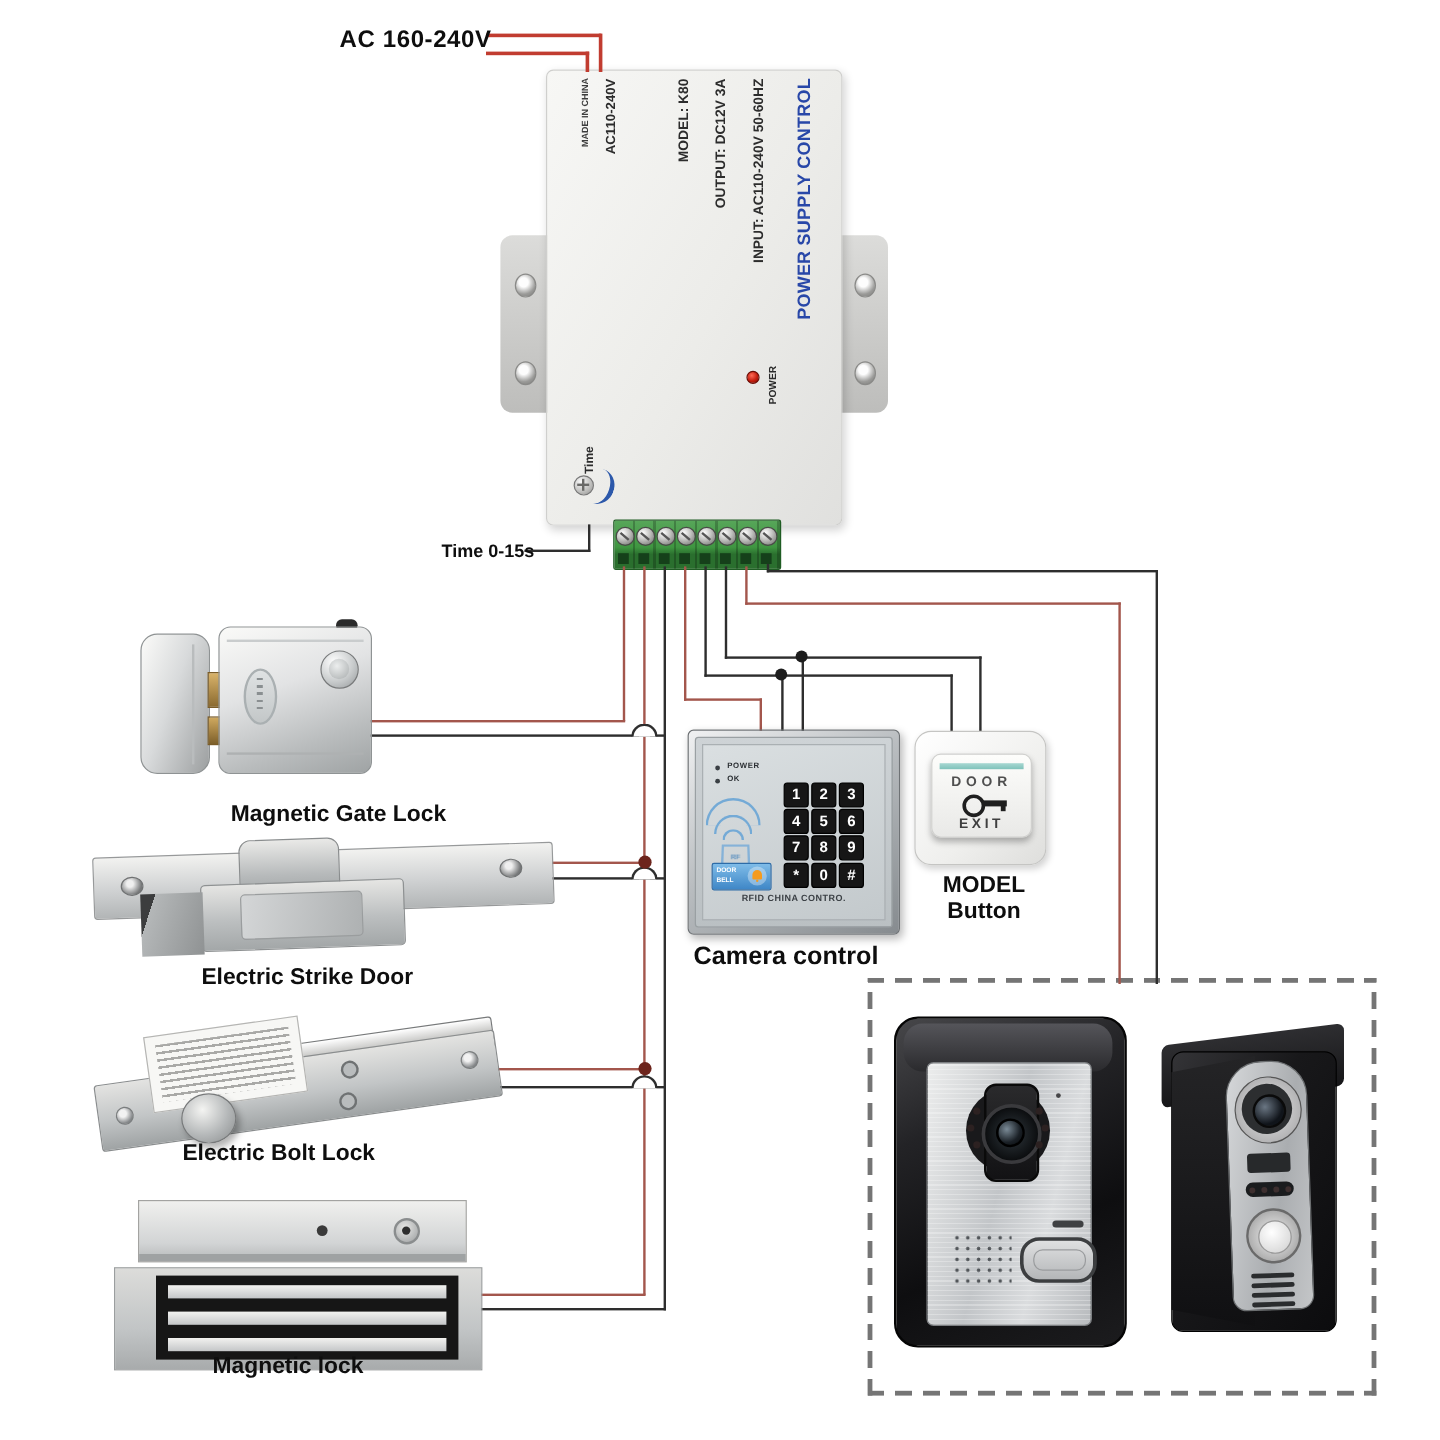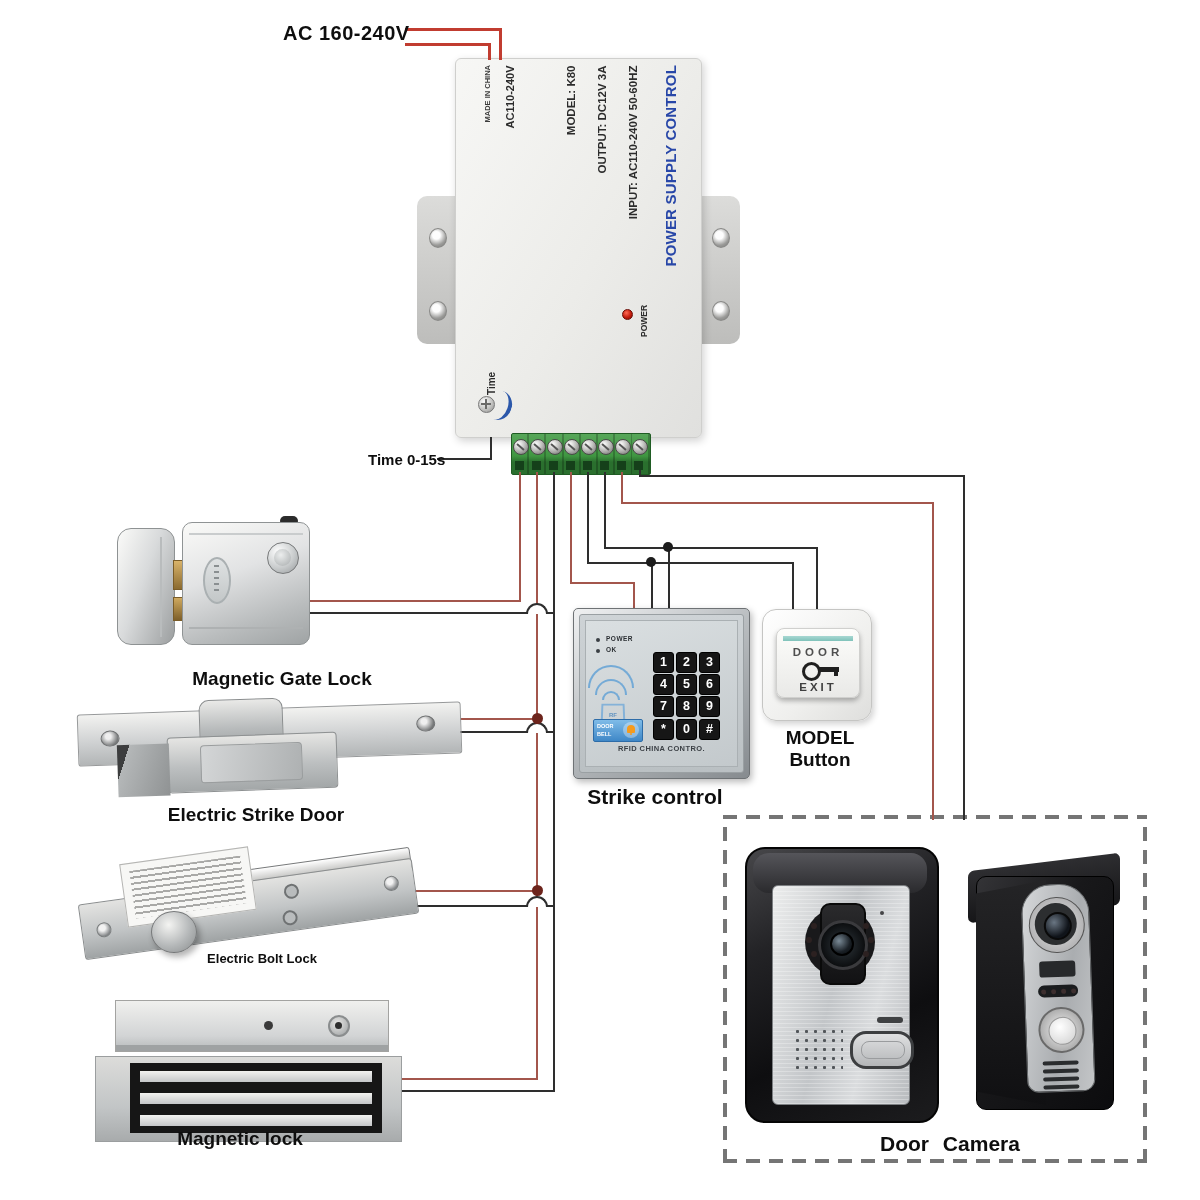--- a/index.html
+++ b/index.html
@@ -228,21 +228,21 @@
     </div>
     <div class="abs" style="left:48px;top:2px;width:128px;height:62px;transform:rotate(-8deg);border:1px solid #b5b5b3;
          background:#f7f7f5;">
       <div class="abs" style="left:8px;top:7px;width:112px;height:48px;
            background:repeating-linear-gradient(#a9a9a7 0 2px,transparent 2px 6px);"></div>
     </div>
     <div class="abs" style="left:76px;top:58px;width:44px;height:40px;border-radius:50%;
          background:radial-gradient(circle at 38% 32%,#f4f4f2,#b5b8b9 55%,#888b8c);border:1px solid #77797a;
          box-shadow:3px 4px 6px rgba(0,0,0,.3);"></div>
   </div>
-  <div class="lbl" style="left:152px;top:951px;width:220px;text-align:center;font-size:13px;">Electric Bolt Lock</div>
+  <div class="lbl" style="left:152px;top:951px;width:220px;text-align:left;font-size:19px;">Electric Bolt Lock</div>
 
   <div class="abs" style="left:95px;top:995px;width:305px;height:150px;z-index:5;">
     <div class="abs" style="left:20px;top:5px;width:272px;height:50px;border:1px solid #a3a3a1;
          background:linear-gradient(#f0f0ee,#d2d4d5 70%,#b5b8b9);">
       <div class="abs" style="left:0;top:44px;width:272px;height:6px;background:#9fa2a3;"></div>
       <div class="abs" style="left:148px;top:20px;width:9px;height:9px;border-radius:50%;background:#3a3a3a;"></div>
       <div class="abs" style="left:212px;top:14px;width:18px;height:18px;border-radius:50%;border:2px solid #8a8d8e;
            background:radial-gradient(circle at 40% 35%,#e8e8e6,#9b9ea0);">
         <div class="abs" style="left:5px;top:5px;width:7px;height:7px;border-radius:50%;background:#2e2e2e;"></div>
       </div>
@@ -296,21 +296,21 @@
     <div class="key" style="left:79px;top:87px;">7</div>
     <div class="key" style="left:102px;top:87px;">8</div>
     <div class="key" style="left:125px;top:87px;">9</div>
     <div class="key" style="left:79px;top:110px;">*</div>
     <div class="key" style="left:102px;top:110px;">0</div>
     <div class="key" style="left:125px;top:110px;">#</div>
 
     <div class="abs" style="left:0;top:135px;width:175px;text-align:center;font-size:7.5px;font-weight:bold;
          color:#3c4146;letter-spacing:.4px;">RFID CHINA CONTRO.</div>
   </div>
-  <div class="lbl" style="left:560px;top:785px;width:190px;text-align:center;font-size:21px;">Strike control</div>
+  <div class="lbl" style="left:560px;top:785px;width:190px;text-align:center;font-size:21px;">Camera control</div>
 
   <div class="abs" style="left:762px;top:609px;width:108px;height:110px;z-index:5;border-radius:14px;border:1px solid #c5c5c3;
        background:linear-gradient(135deg,#ffffff,#efefed 60%,#dededc);box-shadow:2px 3px 6px rgba(0,0,0,.18);">
     <div class="abs" style="left:13px;top:18px;width:82px;height:68px;border-radius:8px;border:1px solid #d0d0ce;
          background:linear-gradient(#fdfdfb,#e9e9e7);box-shadow:0 3px 5px rgba(0,0,0,.28);">
       <div class="abs" style="left:6px;top:7px;width:70px;height:5px;background:linear-gradient(#a8d8d2,#7fc2ba);"></div>
       <div class="abs" style="left:0;top:17px;width:82px;text-align:center;font-size:11.5px;font-weight:bold;
            color:#4f4f4f;letter-spacing:4px;">DOOR</div>
       <div class="abs" style="left:25px;top:33px;width:13px;height:13px;border-radius:50%;border:3.5px solid #1f1f1f;"></div>
       <div class="abs" style="left:42px;top:38px;width:20px;height:4.5px;background:#1f1f1f;"></div>
@@ -385,15 +385,14 @@
         <div class="abs" style="left:8px;top:8px;width:26px;height:26px;border-radius:50%;border:1px solid #999;
              background:radial-gradient(circle at 40% 35%,#ffffff,#cfcfcf);"></div>
       </div>
       <div class="sbar" style="left:15px;top:176px;width:36px;"></div>
       <div class="sbar" style="left:15px;top:184px;width:36px;"></div>
       <div class="sbar" style="left:15px;top:192px;width:36px;"></div>
       <div class="sbar" style="left:15px;top:200px;width:36px;"></div>
     </div>
   </div>
 
-  <div class="lbl" style="left:830px;top:1132px;width:240px;text-align:center;font-size:21px;word-spacing:8px;">Door Camera</div>
 
 </div>
 
 </body></html>

